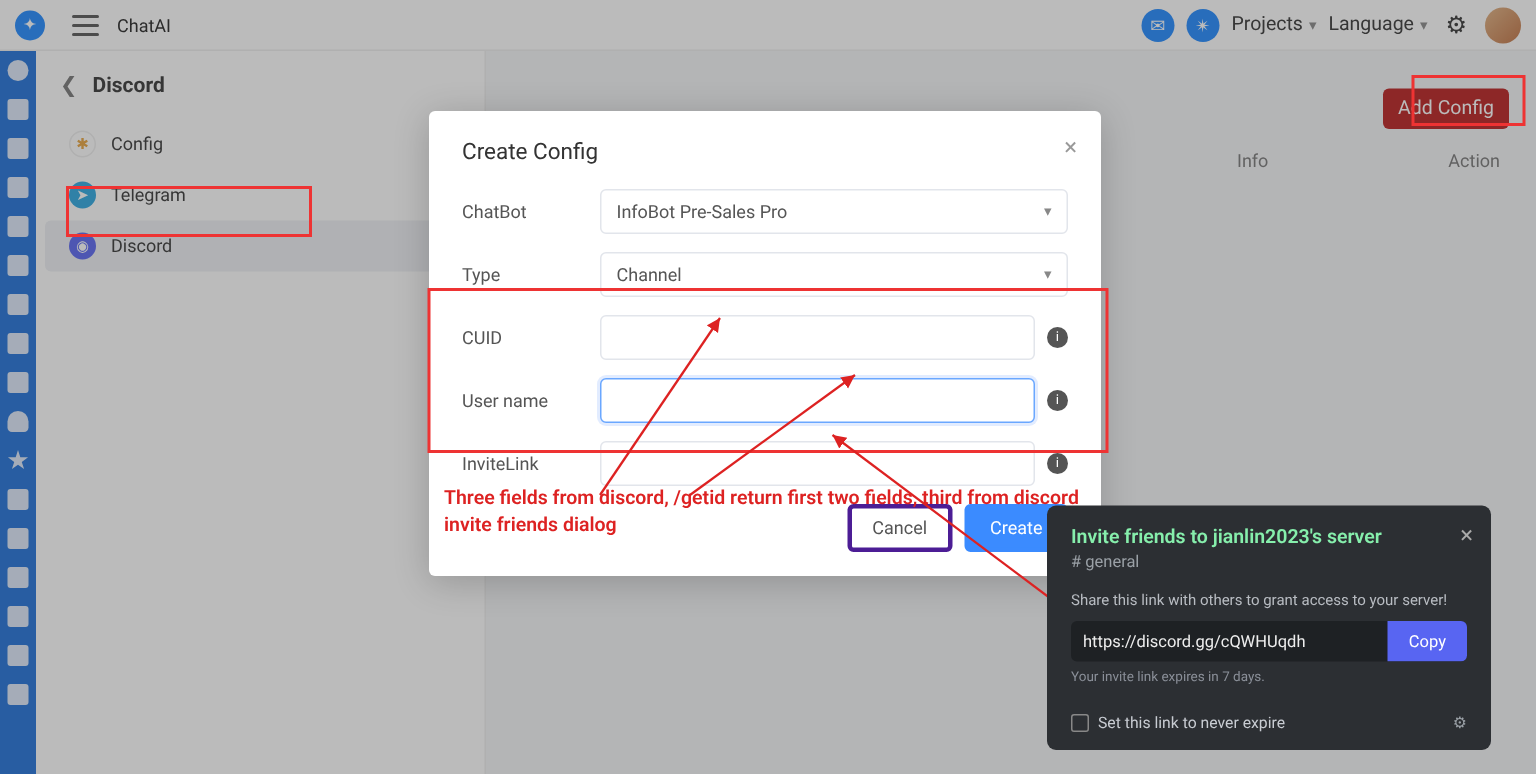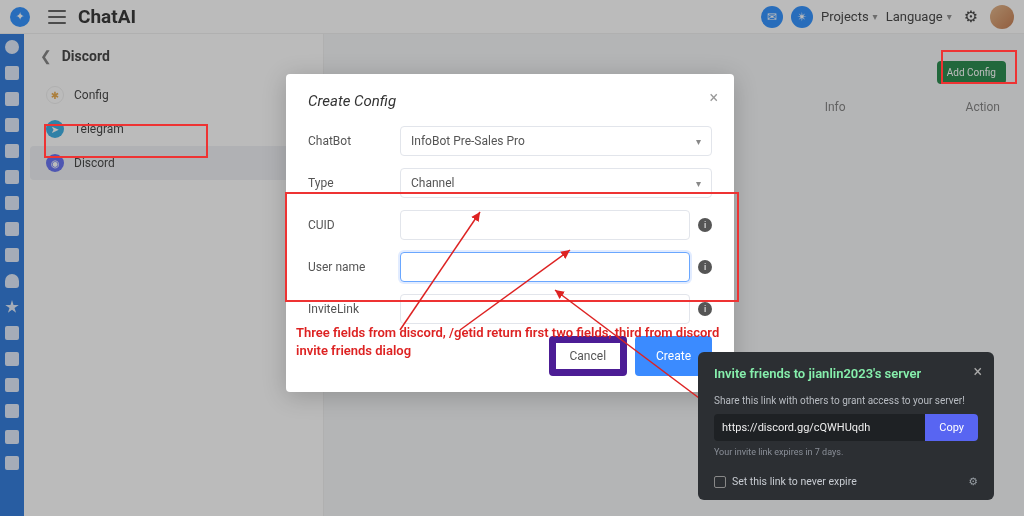--- a/index.html
+++ b/index.html
@@ -1,52 +1,52 @@
 <!DOCTYPE html>
 <html><head>
 <meta charset="utf-8">
 <style>
   * { box-sizing: border-box; margin: 0; padding: 0; font-family: -apple-system, BlinkMacSystemFont, "Segoe UI", Roboto, Arial, sans-serif; }
   html, body { width: 1024px; height: 516px; overflow: hidden; background: #f5f6f8; }
   .topbar { position: absolute; top:0; left:0; right:0; height:34px; background:#fff; display:flex; align-items:center; padding:0 10px; border-bottom:1px solid #eee; }
   .topbar .logo-icon { width:20px;height:20px;border-radius:50%;background:#1e88ff;margin-right:6px;display:flex;align-items:center;justify-content:center;color:#fff;font-size:11px; }
   .topbar .ham { width:18px;height:14px;display:flex;flex-direction:column;justify-content:space-between;margin:0 12px; }
   .topbar .ham span{height:2px;background:#555;border-radius:1px;}
-  .topbar .brand { font-weight:700; font-size:19px; color:#222; }
+  .topbar .brand { font-weight:400; font-size:12px; color:#222; }
   .topbar .spacer{flex:1;}
   .topbar .circ{width:22px;height:22px;border-radius:50%;background:#1e88ff;color:#fff;display:flex;align-items:center;justify-content:center;margin:0 4px;font-size:12px;}
   .topbar .navlink{font-size:13px;color:#333;margin:0 4px;display:flex;align-items:center;gap:4px;}
   .topbar .gear{font-size:16px;color:#333;margin:0 8px;}
   .topbar .avatar{width:24px;height:24px;border-radius:50%;background:linear-gradient(135deg,#e0b080,#c07040);margin-left:4px;}
   .leftrail{position:absolute;top:34px;left:0;bottom:0;width:24px;background:#1e6fd9;display:flex;flex-direction:column;align-items:center;padding-top:6px;gap:12px;}
   .leftrail .dot{width:14px;height:14px;border-radius:2px;background:rgba(255,255,255,.85);}
   .sidepanel{position:absolute;top:34px;left:24px;width:300px;bottom:0;background:#fff;border-right:1px solid #eee;}
   .sidepanel .hdr{display:flex;align-items:center;gap:10px;padding:14px 16px;}
   .sidepanel .back{color:#777;font-size:14px;}
   .sidepanel .title{font-weight:700;font-size:14px;color:#333;}
   .ch-item{display:flex;align-items:center;gap:10px;padding:8px 16px;font-size:12px;color:#333;border-radius:4px;margin:0 6px;}
   .ch-item.sel{background:#eef0f4;}
   .ch-ic{width:18px;height:18px;border-radius:50%;display:flex;align-items:center;justify-content:center;font-size:10px;color:#fff;}
   .main{position:absolute;top:34px;left:324px;right:0;bottom:0;padding:18px 18px 0 18px;}
   .main .tophdr{display:flex;justify-content:flex-end;align-items:center;height:40px;}
-  .addcfg{background:#15803d;color:#fff;font-size:10px;padding:6px 10px;border:none;border-radius:4px;}
+  .addcfg{background:#b91c1c;color:#fff;font-size:13px;padding:6px 10px;border:none;border-radius:4px;}
   .main .colhdr{display:flex;color:#777;font-size:12px;padding:8px 6px;gap:120px;}
   .overlay{position:absolute;inset:0;background:rgba(60,60,60,.35);}
   .modal{position:absolute;top:74px;left:286px;width:448px;background:#fff;border-radius:4px;box-shadow:0 4px 24px rgba(0,0,0,.2);padding:18px 22px 16px;}
-  .modal .mtitle{font-size:15px;color:#333;margin-bottom:16px;font-style:italic;}
+  .modal .mtitle{font-size:15px;color:#333;margin-bottom:16px;}
   .modal .mclose{position:absolute;top:14px;right:16px;color:#999;font-size:16px;}
   .mrow{display:flex;align-items:center;margin-bottom:12px;}
   .mrow label{width:92px;font-size:12px;color:#555;}
   .mrow .inwrap{flex:1;position:relative;}
   .mrow input,.mrow .sel{width:100%;height:30px;border:1px solid #e2e5eb;border-radius:4px;padding:0 10px;font-size:12px;color:#333;background:#fff;}
   .mrow .sel{display:flex;align-items:center;justify-content:space-between;color:#555;}
   .mrow .info{width:14px;height:14px;border-radius:50%;background:#555;color:#fff;font-size:9px;display:flex;align-items:center;justify-content:center;margin-left:8px;}
   .mrow.focus input{border-color:#6aa7ff;box-shadow:0 0 0 2px rgba(60,130,255,.15);}
   .mactions{display:flex;justify-content:flex-end;gap:8px;margin-top:6px;}
-  .mactions button{font-size:12px;padding:6px 14px;border-radius:4px;border:7px solid #4c1d95;background:#fff;color:#555;}
+  .mactions button{font-size:12px;padding:6px 14px;border-radius:4px;border:3px solid #4c1d95;background:#fff;color:#555;}
   .mactions .create{background:#3b8bff;border-color:#3b8bff;color:#fff;}
   .annot{position:absolute;left:296px;top:324px;width:440px;color:#d22;font-size:13px;font-weight:600;line-height:1.35;}
   .redbox{position:absolute;border:2px solid #e33;pointer-events:none;}
   .discord-pop{position:absolute;right:30px;bottom:16px;width:296px;background:#2c2f33;border-radius:6px;color:#ddd;padding:14px 16px 12px;font-size:11px;}
   .discord-pop .dtitle{color:#86efac;font-size:13px;font-weight:600;}
   .discord-pop .dchan{color:#9aa0a6;font-size:11px;margin-top:2px;}
   .discord-pop .dclose{position:absolute;top:10px;right:12px;color:#aaa;font-size:16px;}
   .discord-pop .dshare{margin-top:14px;color:#b8bcc2;font-size:10px;}
   .discord-pop .linkrow{display:flex;margin-top:8px;background:#1e2124;border-radius:4px;overflow:hidden;}
   .discord-pop .linkrow .lnk{flex:1;padding:7px 8px;color:#eee;font-size:11px;white-space:nowrap;overflow:hidden;}
@@ -199,20 +199,21 @@
       <marker id="ah2" markerWidth="8" markerHeight="8" refX="6" refY="3" orient="auto">
         <path d="M0,0 L6,3 L0,6 Z" fill="#d22"></path>
       </marker>
     </defs>
   <line x1="170" y1="130" x2="10" y2="10" stroke="#d22" stroke-width="1.5" marker-end="url(#ah2)"></line>
 </svg>
 
 <div class="discord-pop">
   <div class="dclose">×</div>
   <div class="dtitle">Invite friends to jianlin2023's server</div>
+  <div class="dchan"># general</div>
   <div class="dshare">Share this link with others to grant access to your server!</div>
   <div class="linkrow">
     <div class="lnk">https://discord.gg/cQWHUqdh</div>
     <button class="copy">Copy</button>
   </div>
   <div class="expire">Your invite link expires in 7 days.</div>
   <div class="never">
     <div style="display:flex;align-items:center">
       <span class="cb"></span>
       <span>Set this link to never expire</span>

